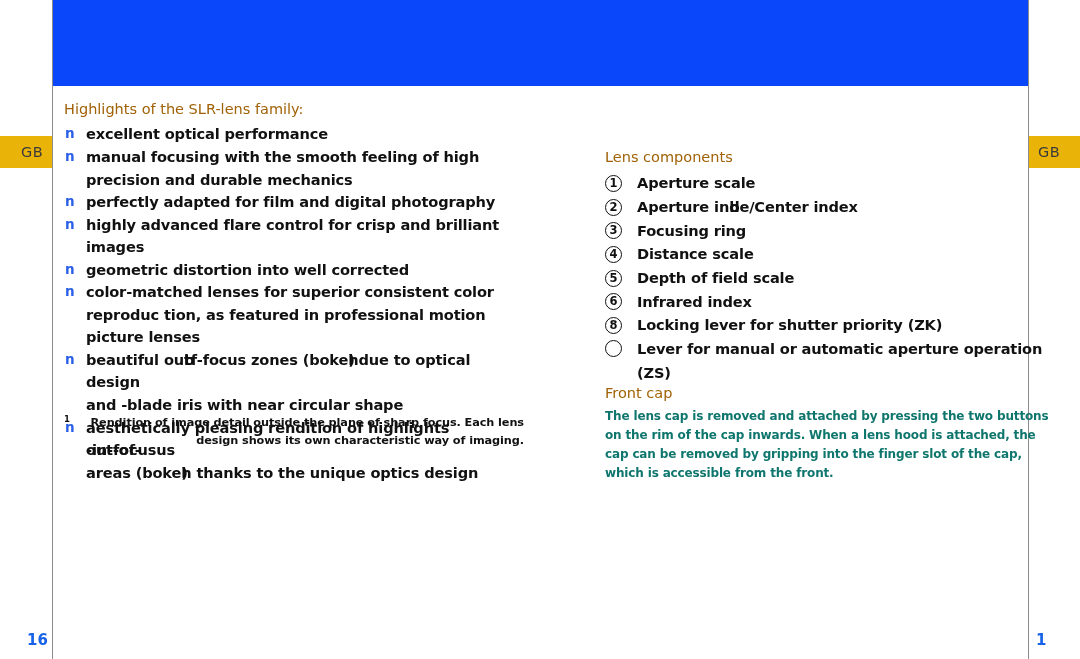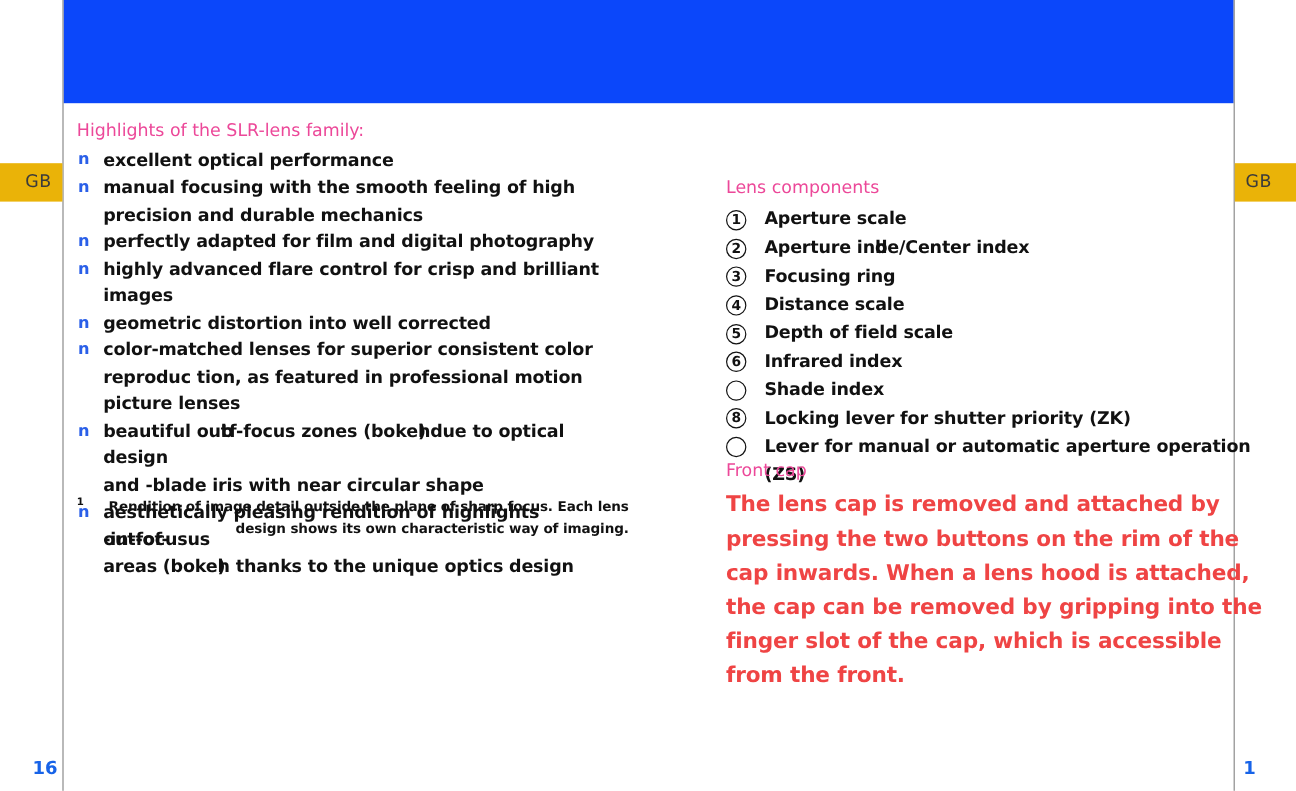--- a/index.html
+++ b/index.html
@@ -101,21 +101,21 @@
   .col-right {
     position: absolute;
     left: 605px;
     top: 98px;
     width: 448px;
     margin-top: 48px;
   }
 
   .section-kicker {
     font-size: 14.5px;
-    color: #ec4899;
+    color: #a16207;
     line-height: 1.55;
     margin: 0 0 3px 0;
     font-weight: normal;
   }
 
   
   .bullet-list {
     list-style: none;
     margin: 0;
     padding: 0;
@@ -204,23 +204,23 @@
   }
 
   
   .frontcap-block {
     position: absolute;
     left: 605px;
     top: 382px;
     width: 450px;
   }
   .frontcap-body {
-    font-size: 18px;
-    font-weight: bold;
-    color: #ef4444;
+    font-size: 12px;
+    font-weight: bold;
+    color: #0f766e;
     line-height: 1.575;
     letter-spacing: -0.15px;
     margin: 0;
   }
 </style>
 </head>
 <body>
 
 <div class="page-canvas">
 
@@ -313,24 +313,20 @@
       </li>
       <li>
         <span class="num-circle">5</span>
         <span>Depth of field scale</span>
       </li>
       <li>
         <span class="num-circle">6</span>
         <span>Infrared index</span>
       </li>
       <li>
-        <span class="num-circle"></span>
-        <span>Shade index</span>
-      </li>
-      <li>
         <span class="num-circle">8</span>
         <span>Locking lever for shutter priority (ZK)</span>
       </li>
       <li>
         <span class="num-circle"></span>
         <span>Lever for manual or automatic aperture operation (ZS)</span>
       </li>
     </ul>
   </div>
 

